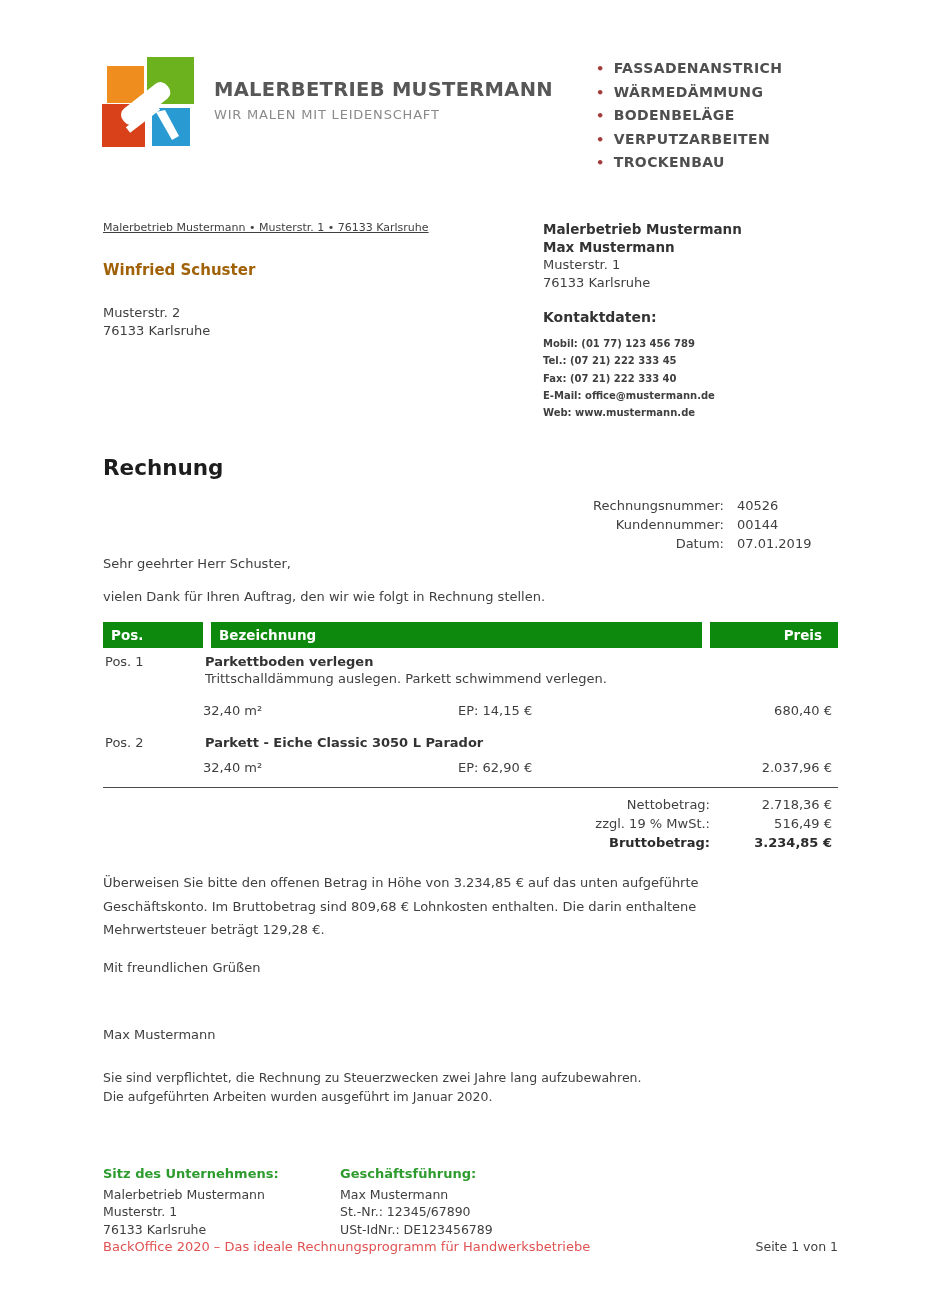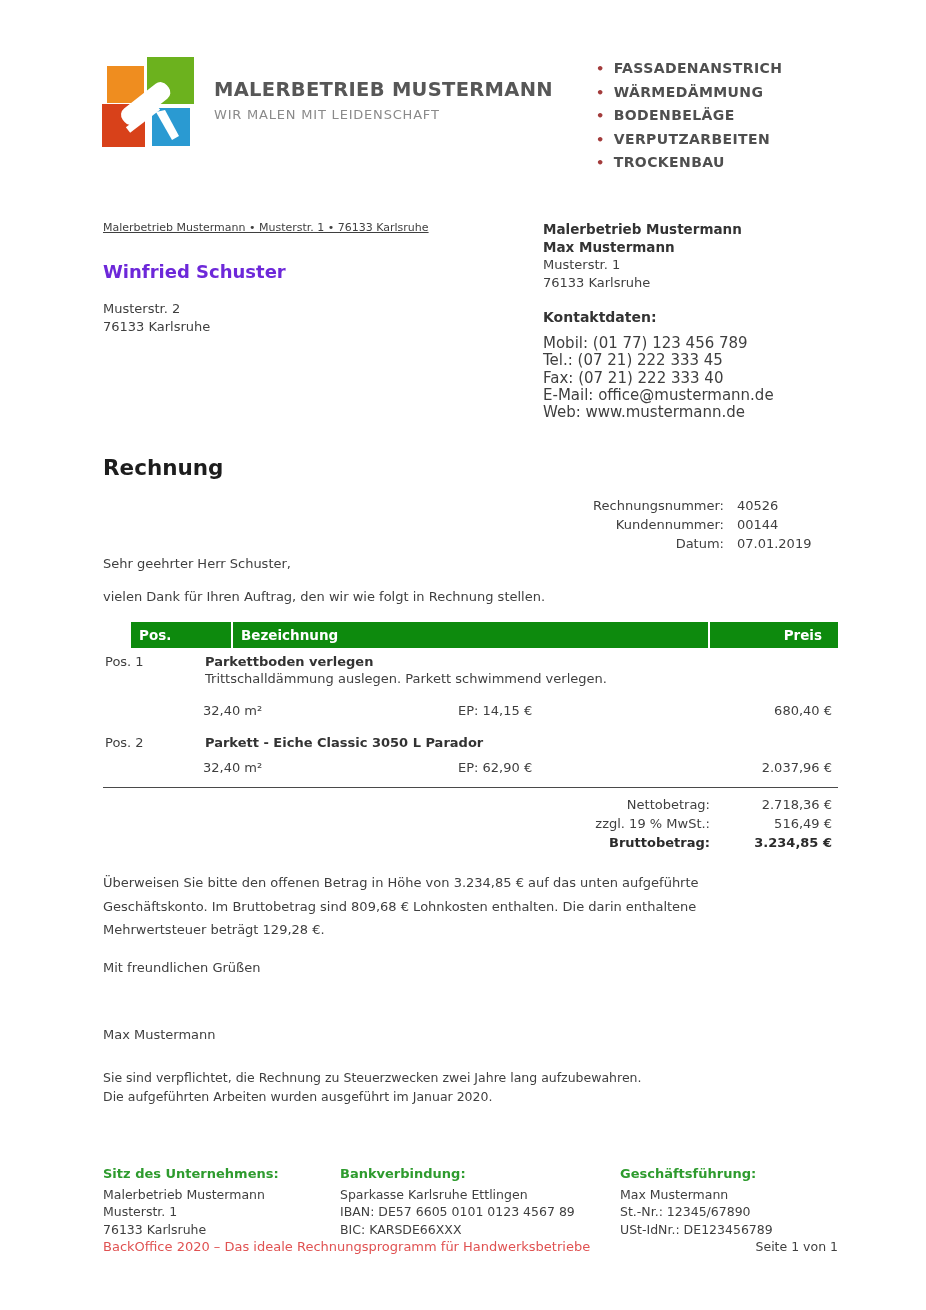--- a/index.html
+++ b/index.html
@@ -20,43 +20,43 @@
 
   .services { top:57px; left:596px; }
   .service { display:flex; align-items:baseline; font-weight:bold; color:#4f4f4f;
              font-size:14px; line-height:22.5px; letter-spacing:.4px; }
   .service .bullet { color:#a33c3c; margin-right:9px; font-size:13px; }
 
   
   .sender-block { top:221px; left:103px; width:400px; }
   .sender-line { font-size:11px; text-decoration:underline; color:#3f3f3f; }
   .recipient { margin-top:27px; }
-  .recipient-name { font-weight:bold; font-size:18px; color:#6d28d9; margin-bottom:18px; }
+  .recipient-name { font-weight:bold; font-size:15px; color:#a16207; margin-bottom:25px; }
   .addr-line { font-size:13px; line-height:17.5px; }
 
   .company-block { top:221px; left:543px; width:300px; }
   .company-bold { font-weight:bold; font-size:13.5px; color:#333; line-height:17.5px; }
   .company-line { font-size:13px; line-height:17.5px; }
   .contact-heading { font-weight:bold; font-size:14px; color:#333; margin-top:18px; margin-bottom:10px; }
-  .contact-line { font-size:15px; line-height:17.3px; }
+  .contact-line { font-size:10px; line-height:17.3px;font-weight:bold; }
 
   
   .invoice-title { top:455px; left:103px; font-size:21.5px; font-weight:bold; color:#1d1d1d; }
   .invoice-meta { top:496px; left:500px; width:338px; }
   .meta-row { display:flex; line-height:19.2px; }
   .meta-label { flex:1; text-align:right; }
   .meta-value { width:101px; text-align:left; margin-left:13px; }
 
   .salutation { top:556px; left:103px; }
   .intro { top:589px; left:103px; }
 
   
   .table { top:622px; left:103px; width:735px; }
-  .thead { display:grid; grid-template-columns:100px 1fr 128px; column-gap:2px;
-           background:#ffffff;margin-left:28px; }
+  .thead { display:grid; grid-template-columns:100px 1fr 128px; column-gap:8px;
+           background:#ffffff; }
   .thead > div { background:#0d8a0d; color:#fff; font-weight:bold; font-size:13.5px;
                  height:26px; line-height:26px; }
   .th-pos { padding-left:8px; }
   .th-desc { padding-left:8px; }
   .th-price { text-align:right; padding-right:16px; }
 
   .item-head { display:grid; grid-template-columns:100px 1fr; }
   .item-pos { padding-left:2px; }
   .item-title { font-weight:bold; color:#333; padding-left:2px; }
   .item-desc { margin-left:102px; line-height:18px; }
@@ -243,26 +243,20 @@
   </div>
 
   <div class="abs footer">
     <div>
       <div class="footer-heading">Sitz des Unternehmens:</div>
       <div class="footer-line">Malerbetrieb Mustermann</div>
       <div class="footer-line">Musterstr. 1</div>
       <div class="footer-line">76133 Karlsruhe</div>
     </div>
     <div>
-      <div class="footer-heading">Bankverbindung:</div>
-      <div class="footer-line">Sparkasse Karlsruhe Ettlingen</div>
-      <div class="footer-line">IBAN: DE57 6605 0101 0123 4567 89</div>
-      <div class="footer-line">BIC: KARSDE66XXX</div>
-    </div>
-    <div>
       <div class="footer-heading">Geschäftsführung:</div>
       <div class="footer-line">Max Mustermann</div>
       <div class="footer-line">St.-Nr.: 12345/67890</div>
       <div class="footer-line">USt-IdNr.: DE123456789</div>
     </div>
   </div>
 
   <div class="abs bottom-row">
     <span class="promo">BackOffice 2020 – Das ideale Rechnungsprogramm für Handwerksbetriebe</span>
     <span class="page-indicator">Seite 1 von 1</span>

